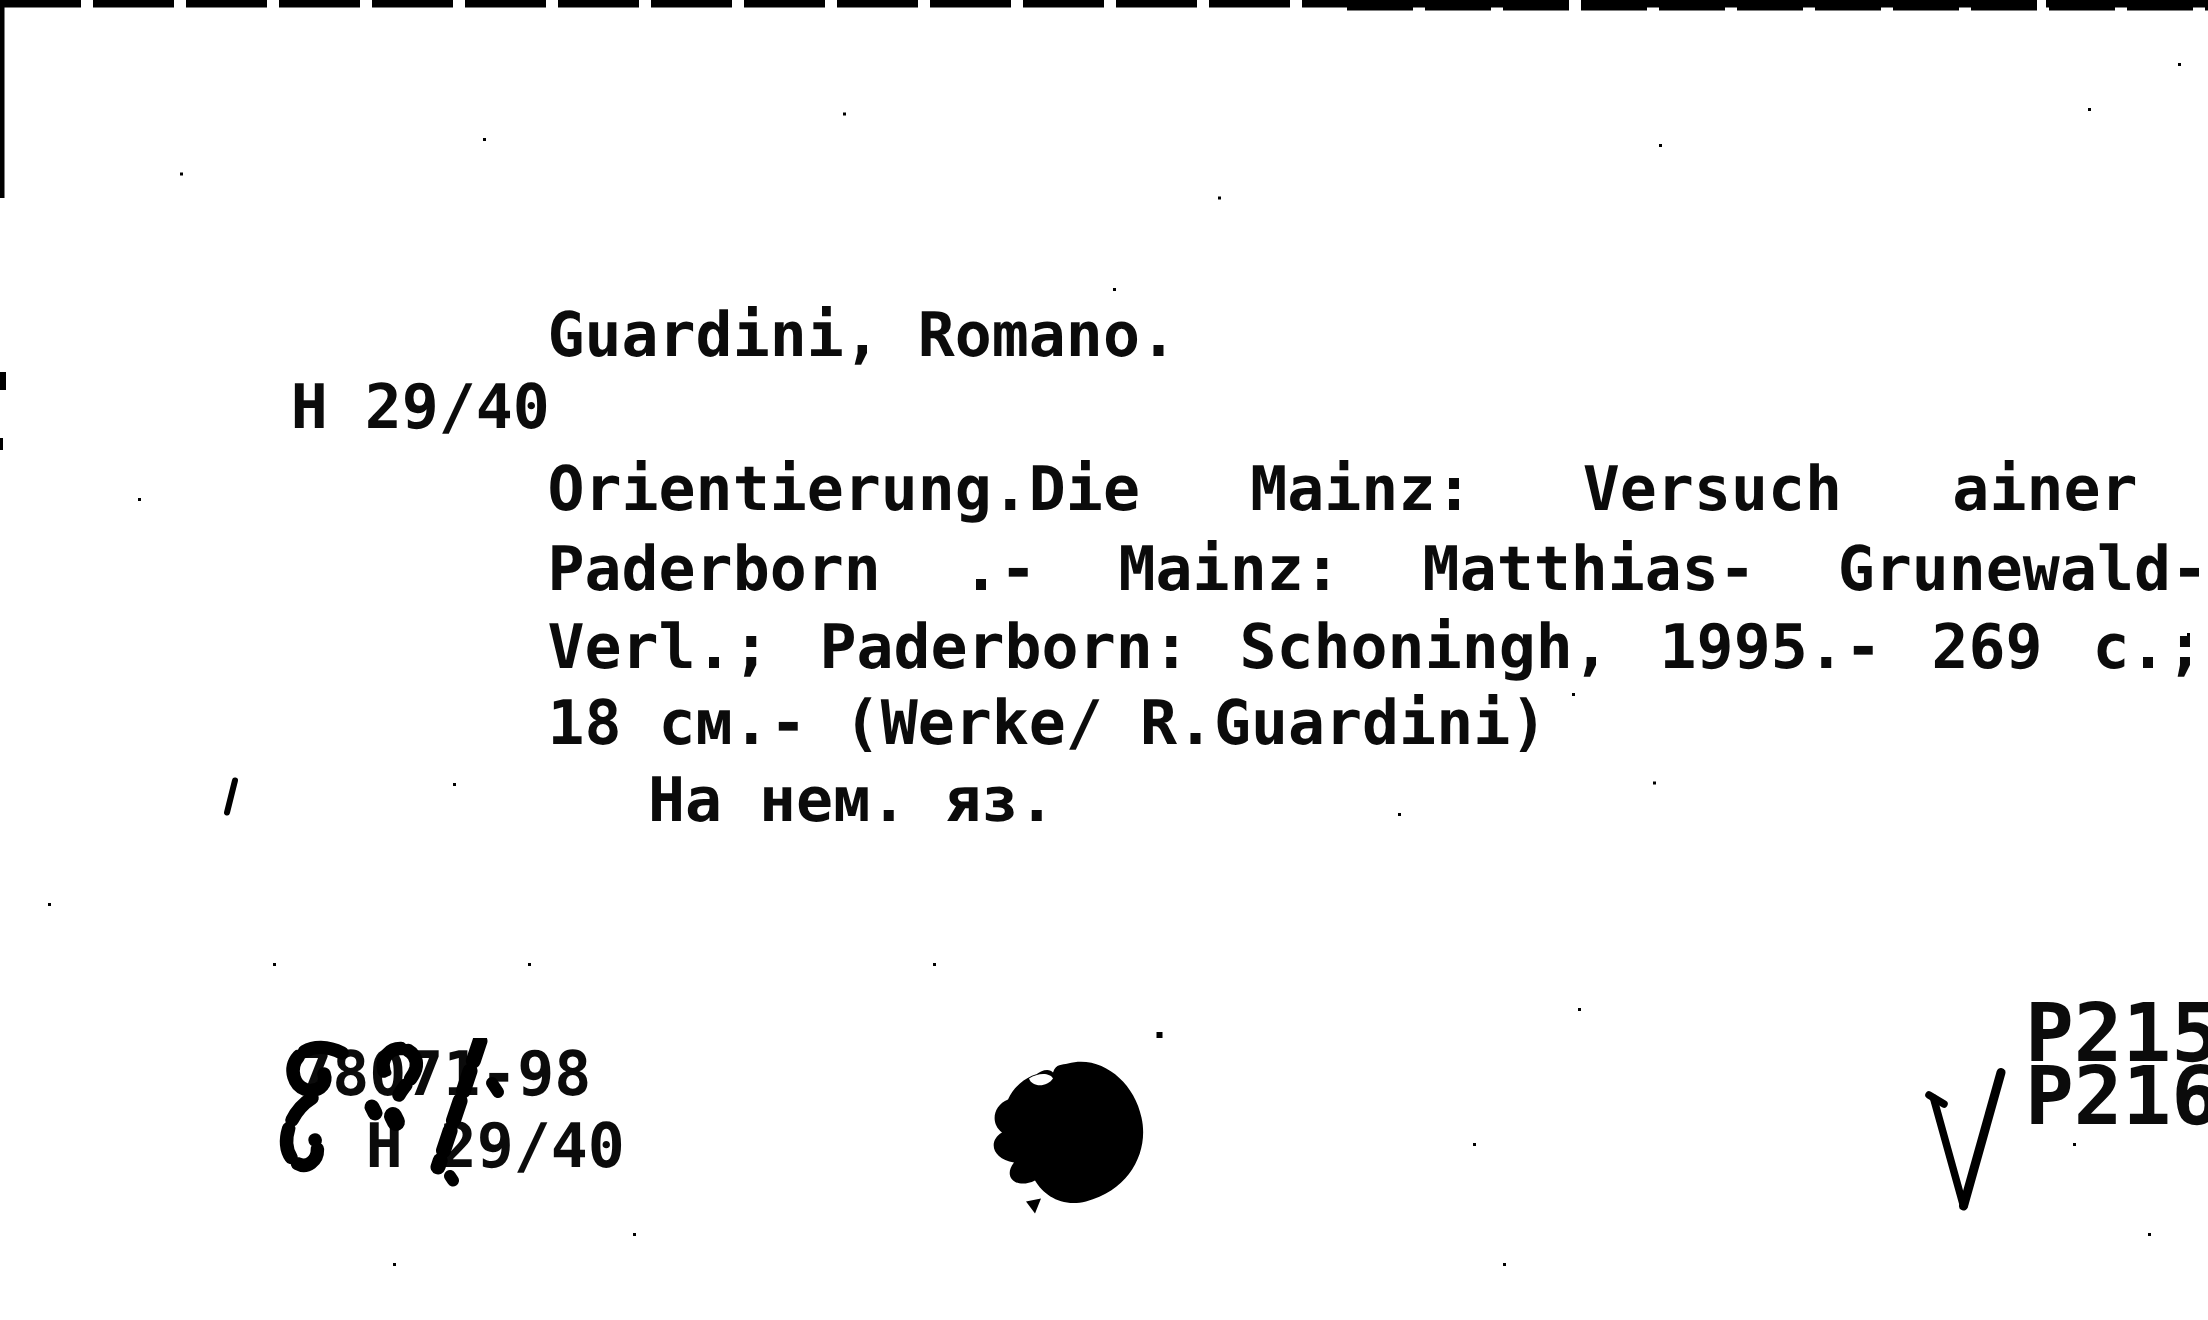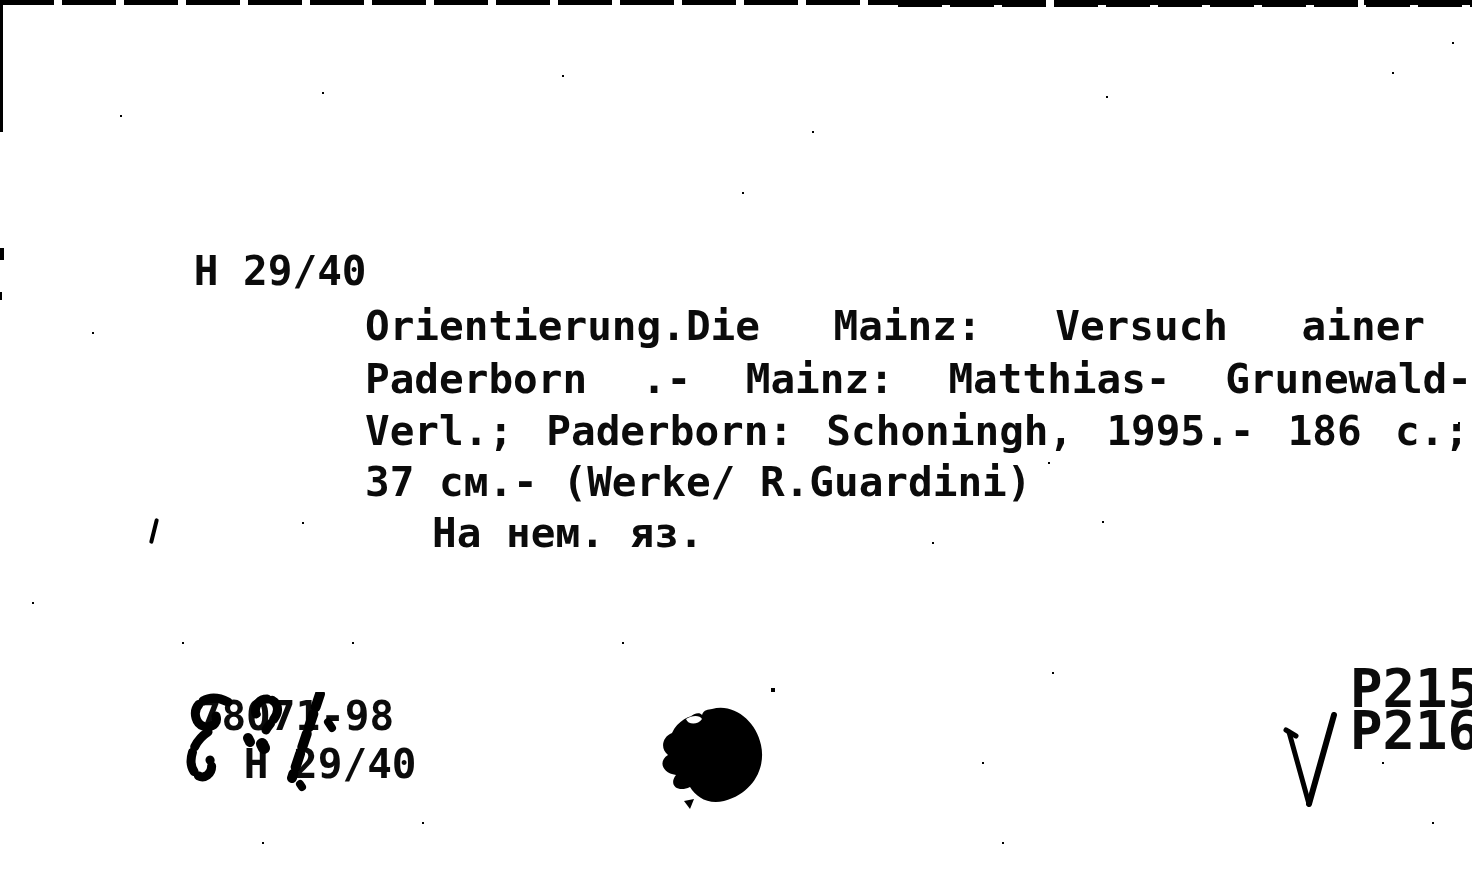--- a/index.html
+++ b/index.html
@@ -74,26 +74,27 @@
 
   <div class="edge-top"></div>
   <div class="edge-top2"></div>
   <div class="edge-left"></div>
   <div class="edge-left2"></div>
   <div class="edge-left3"></div>
   <div class="noise"></div>
 
   <div class="txt header-row">
     <span>H 29/40</span>
+    <span class="author">Guardini, Romano.</span>
   </div>
 
   <div class="txt bl bl1 just">Orientierung.Die Mainz: Versuch ainer</div>
   <div class="txt bl bl2 just">Paderborn .- Mainz: Matthias- Grunewald-</div>
-  <div class="txt bl bl3 just">Verl.; Paderborn: Schoningh, 1995.- 186 c.;</div>
-  <div class="txt bl bl4">37 см.- (Werke/ R.Guardini)</div>
+  <div class="txt bl bl3 just">Verl.; Paderborn: Schoningh, 1995.- 269 c.;</div>
+  <div class="txt bl bl4">18 см.- (Werke/ R.Guardini)</div>
 
   <div class="txt lang">На нем. яз.</div>
 
   <div class="txt acc-row">
     <span>78071-98</span>
     <span class="acc-call">H 29/40</span>
   </div>
 
   <div class="codes">
     <div>P215</div>

